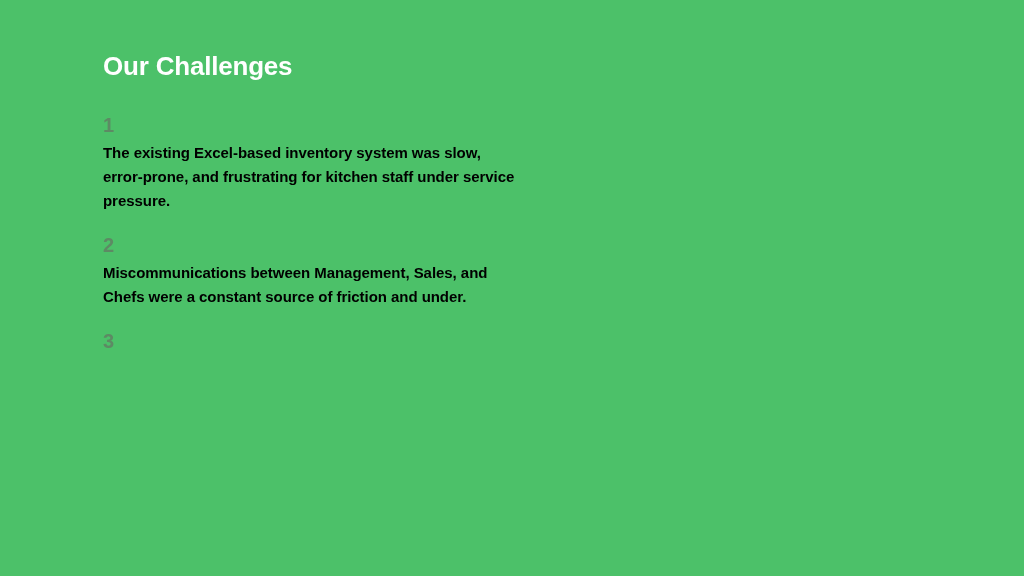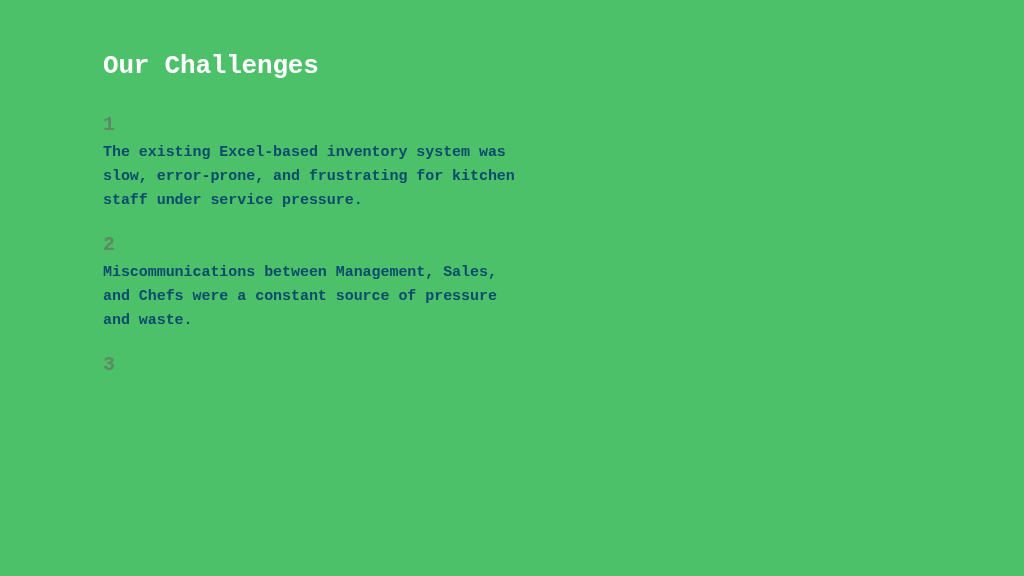--- a/index.html
+++ b/index.html
@@ -12,21 +12,20 @@
     overflow: hidden;
     font-family: "Liberation Sans", sans-serif;
     background: #4cc169;
   }
   #slide {
     position: relative;
     width: 1024px;
     height: 528px;
     background: #4cc169;
     box-sizing: border-box;
-    font-family: Liberation Mono, monospace;
   }
   #content {
     position: absolute;
     left: 103px;
     top: 50px;
     width: 430px;
   }
   #slide-title {
     font-size: 26px;
     font-weight: bold;
@@ -52,21 +51,21 @@
     font-size: 20px;
     font-weight: bold;
     color: #5d8a64;
     line-height: 26px;
     display: block;
     margin-bottom: 3px;
   }
   .challenge-text {
     font-size: 15px;
     font-weight: bold;
-    color: #0c4a6e;
+    color: #000000;
     line-height: 24px;
     letter-spacing: -0.05px;
     display: block;
     margin: 0;
     max-width: 420px;
   }
 </style>
 </head>
 <body>
 
@@ -77,21 +76,21 @@
 
     <ul id="challenge-list">
 
       <li class="challenge-item">
         <span class="challenge-number">1</span>
         <span class="challenge-text">The existing Excel-based inventory system was slow, error-prone, and frustrating for kitchen staff under service pressure.</span>
       </li>
 
       <li class="challenge-item">
         <span class="challenge-number">2</span>
-        <span class="challenge-text">Miscommunications between Management, Sales, and Chefs were a constant source of pressure and waste.</span>
+        <span class="challenge-text">Miscommunications between Management, Sales, and Chefs were a constant source of friction and under.</span>
       </li>
 
       <li class="challenge-item">
         <span class="challenge-number">3</span>
       </li>
 
     </ul>
   </div>
 </div>
 

